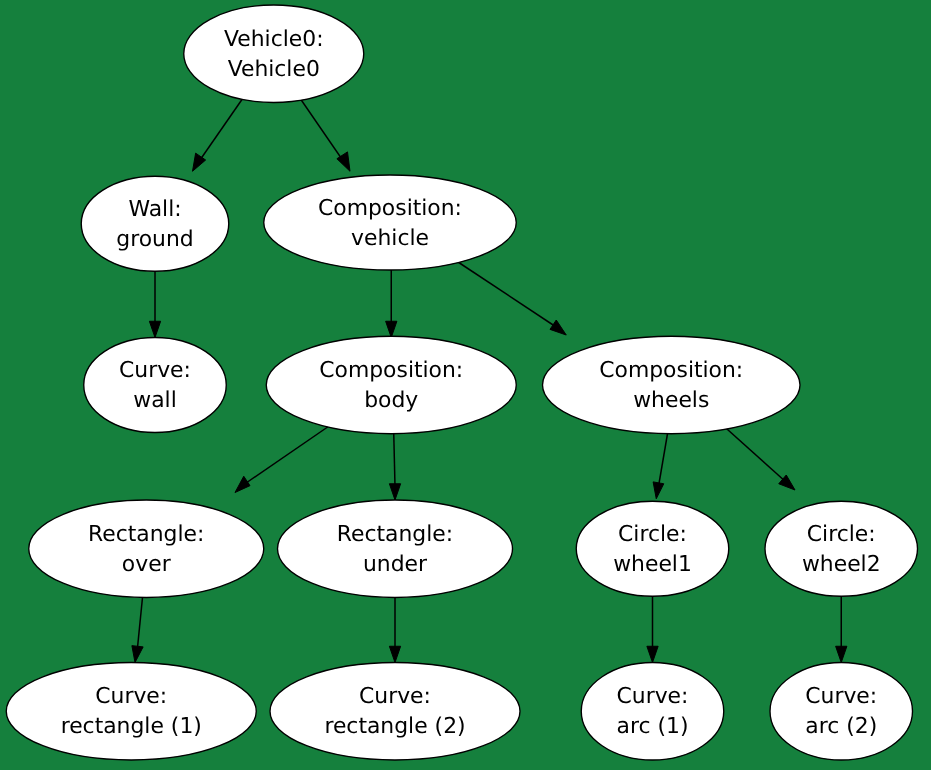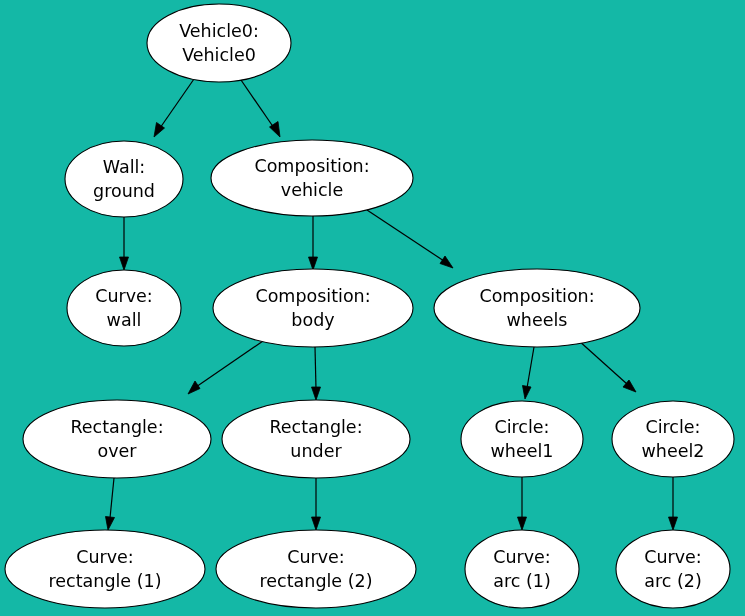--- a/index.html
+++ b/index.html
@@ -7,21 +7,21 @@
     padding: 0;
     background: #ffffff;
   }
   body {
     font-family: "DejaVu Sans", "Liberation Sans", sans-serif;
   }
   #graph-canvas {
     position: relative;
     width: 745px;
     height: 616px;
-    background: #14b8a6;
+    background: #15803d;
     overflow: hidden;
   }
   #graph-svg {
     display: block;
     width: 745px;
     height: 616px;
   }
   .node-ellipse {
     fill: #ffffff;
     stroke: #000000;

